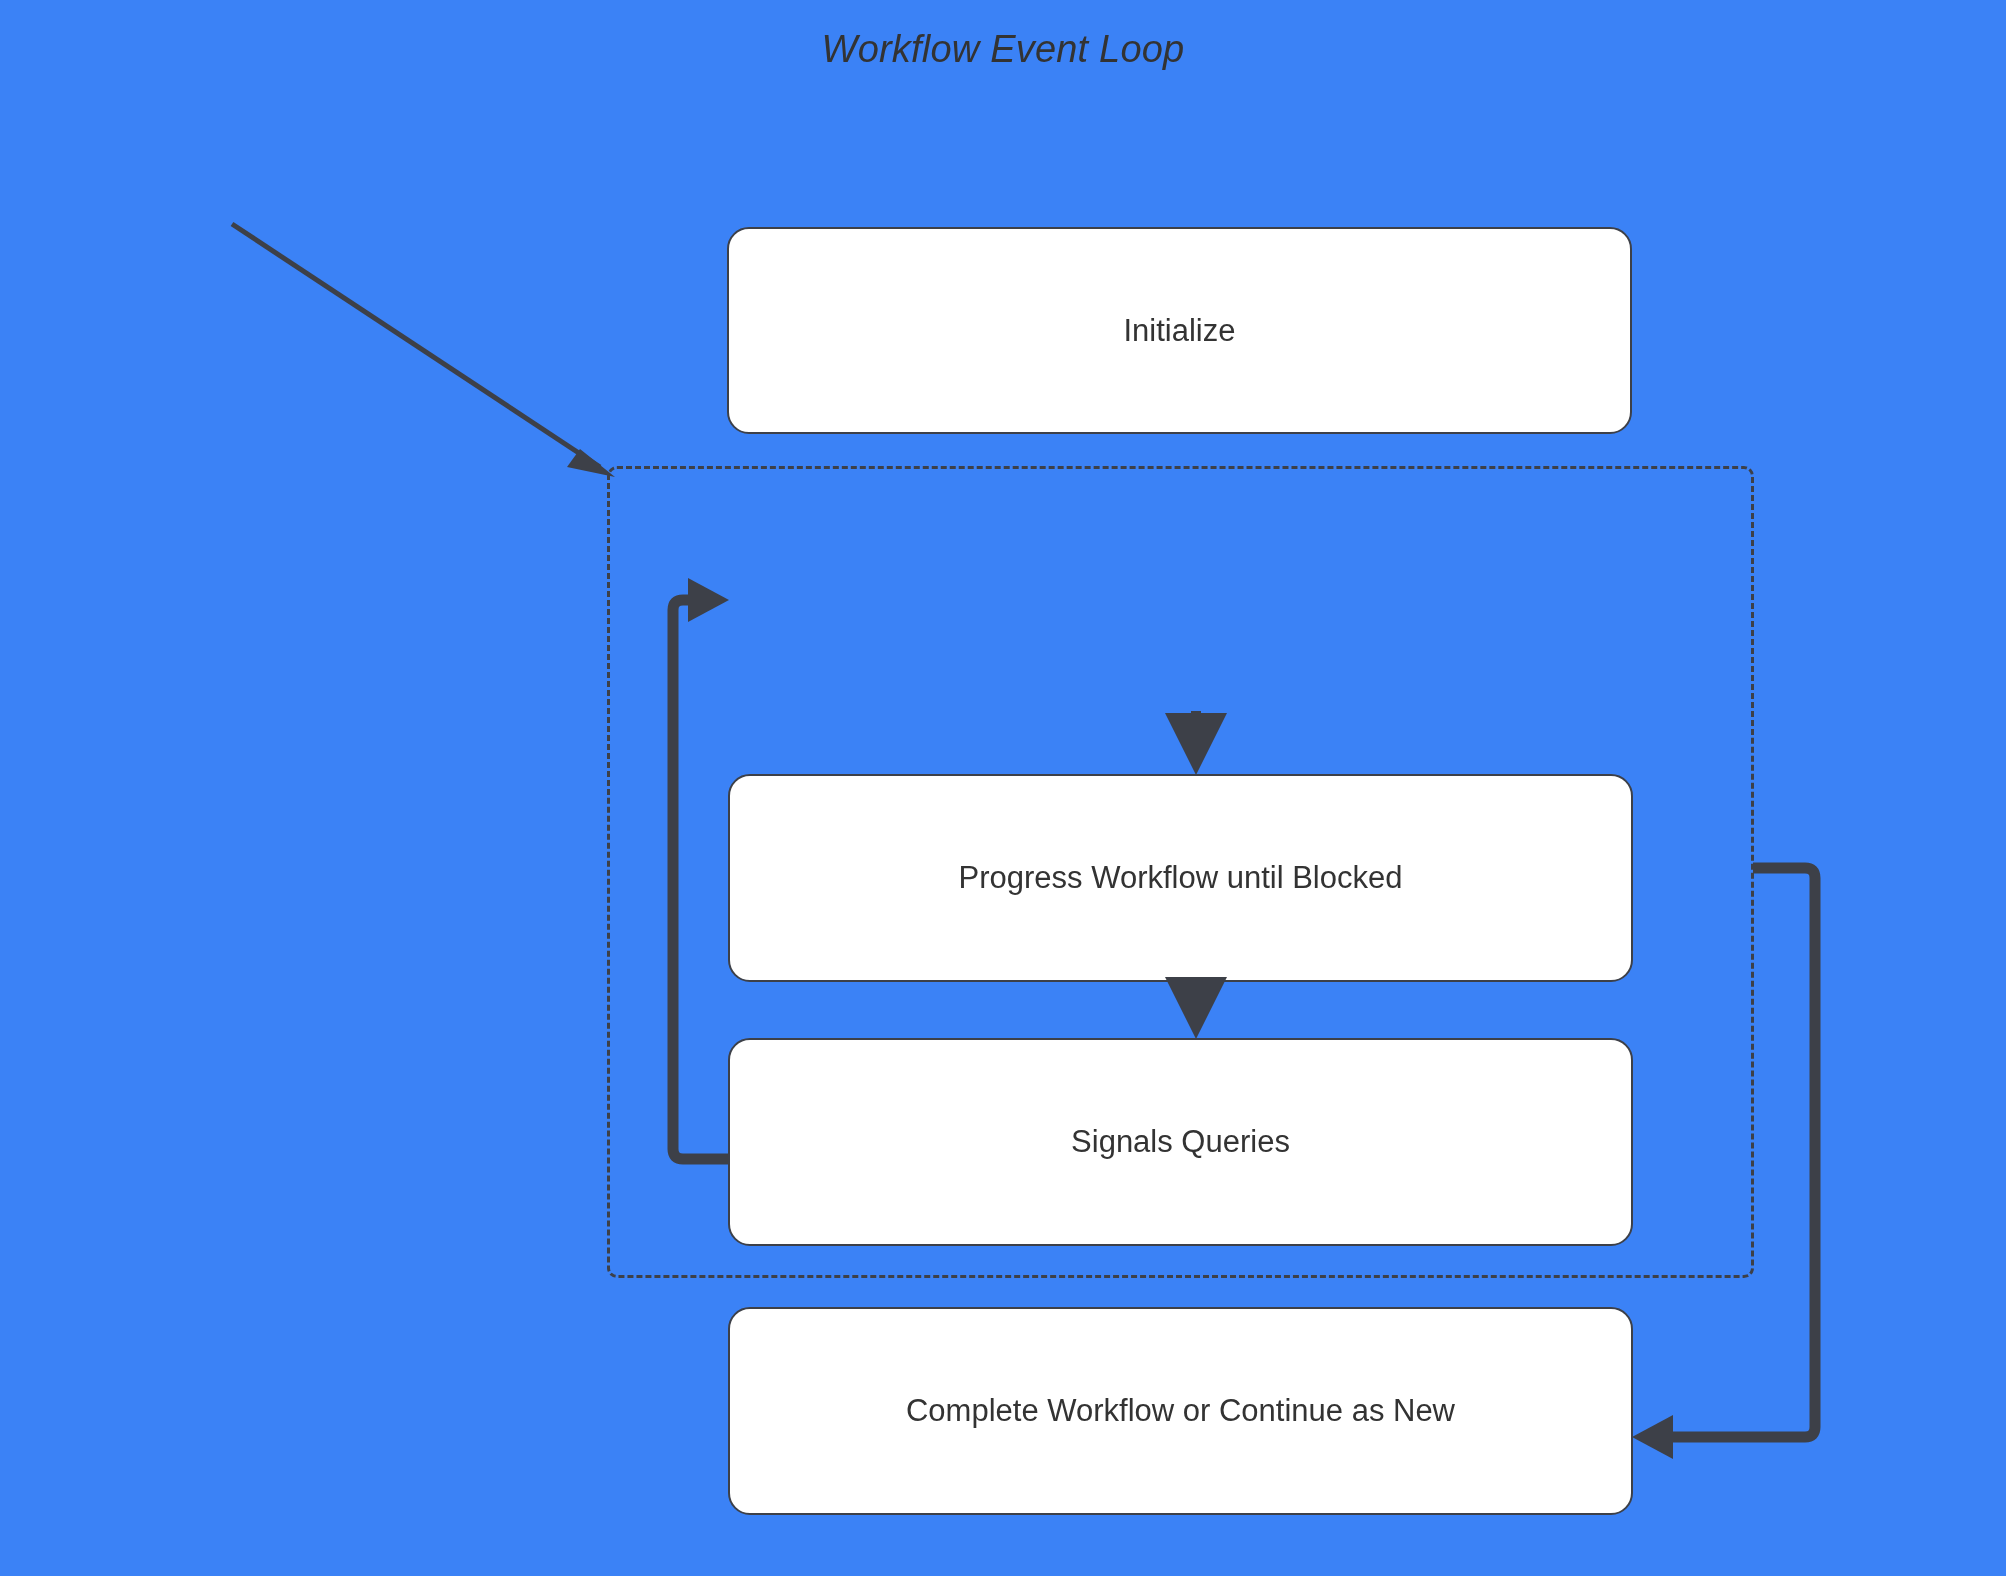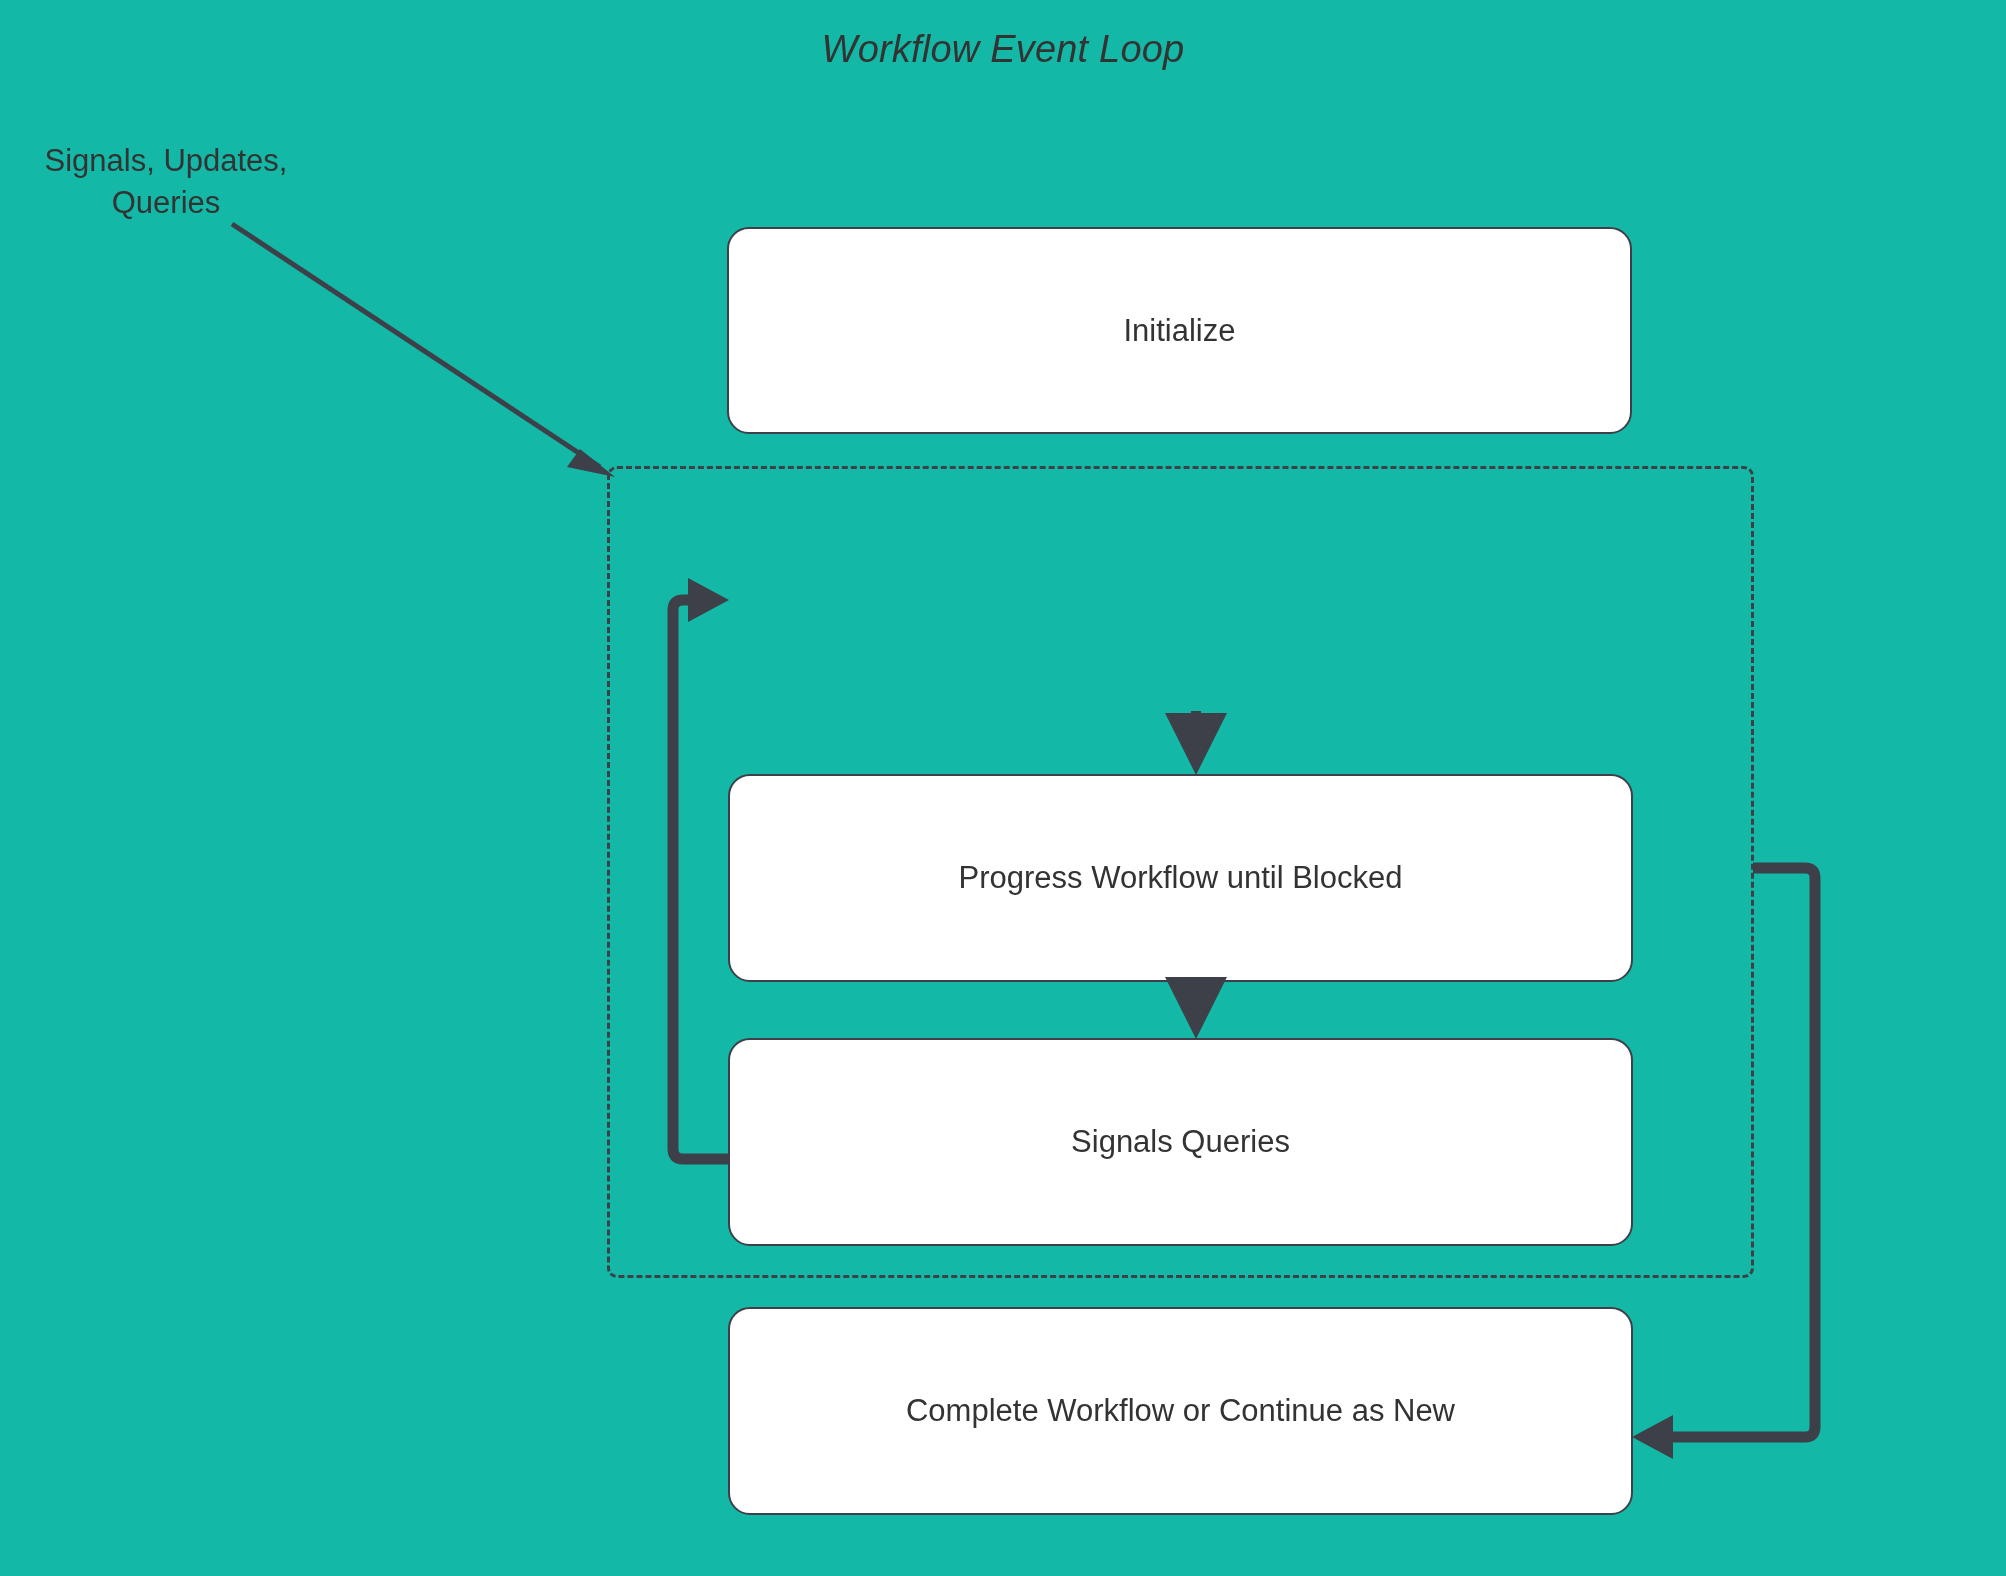--- a/index.html
+++ b/index.html
@@ -7,21 +7,21 @@
     padding: 0;
     background: #ffffff;
   }
   body {
     font-family: "Liberation Sans", sans-serif;
   }
   #canvas {
     position: relative;
     width: 2006px;
     height: 1576px;
-    background: #14b8a6;
+    background: #3b82f6;
     overflow: hidden;
   }
   .diagram-title {
     position: absolute;
     left: 0;
     top: 28px;
     width: 2006px;
     text-align: center;
     font-style: italic;
     font-size: 38px;
@@ -82,22 +82,20 @@
     pointer-events: none;
   }
 </style>
 </head>
 <body>
 
 <div id="canvas">
 
   <div class="diagram-title">Workflow Event Loop</div>
 
-  <div class="side-label">Signals, Updates,
-Queries</div>
 
   <div class="loop-container"></div>
 
   <div class="node node-initialize">
     <span class="node-label">Initialize</span>
   </div>
 
 
   <div class="node node-progress-workflow">
     <span class="node-label">Progress Workflow until Blocked</span>

